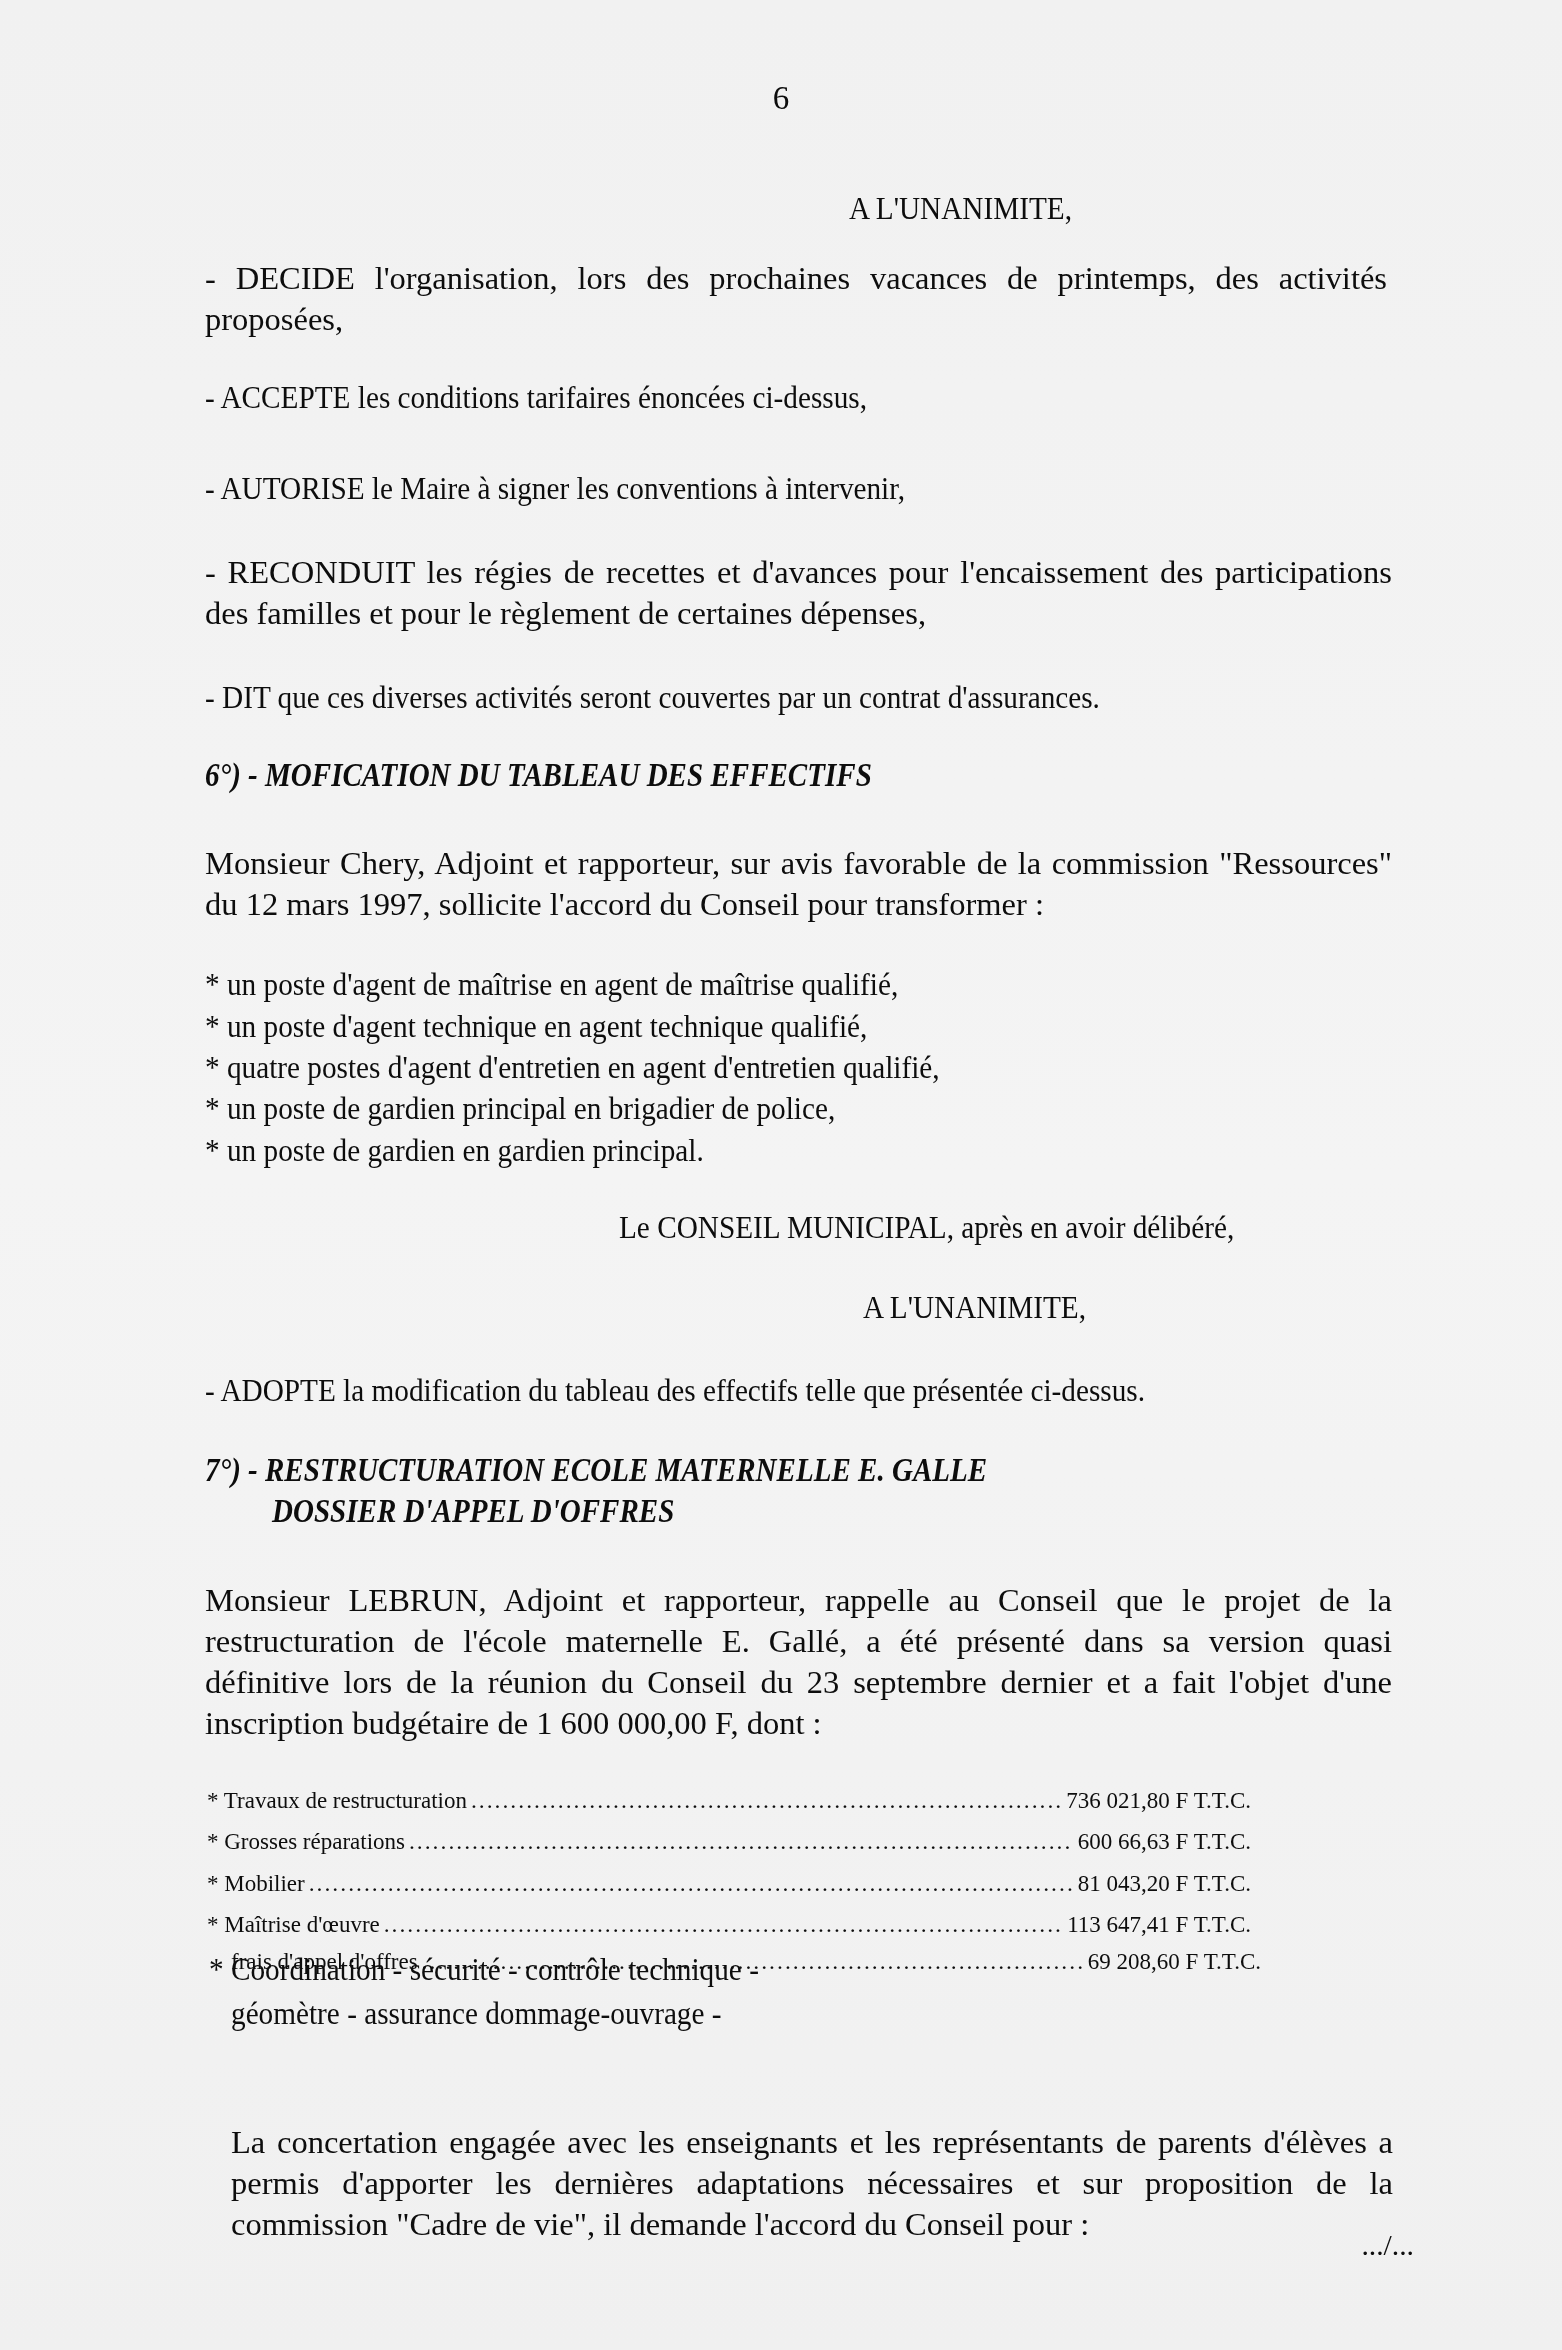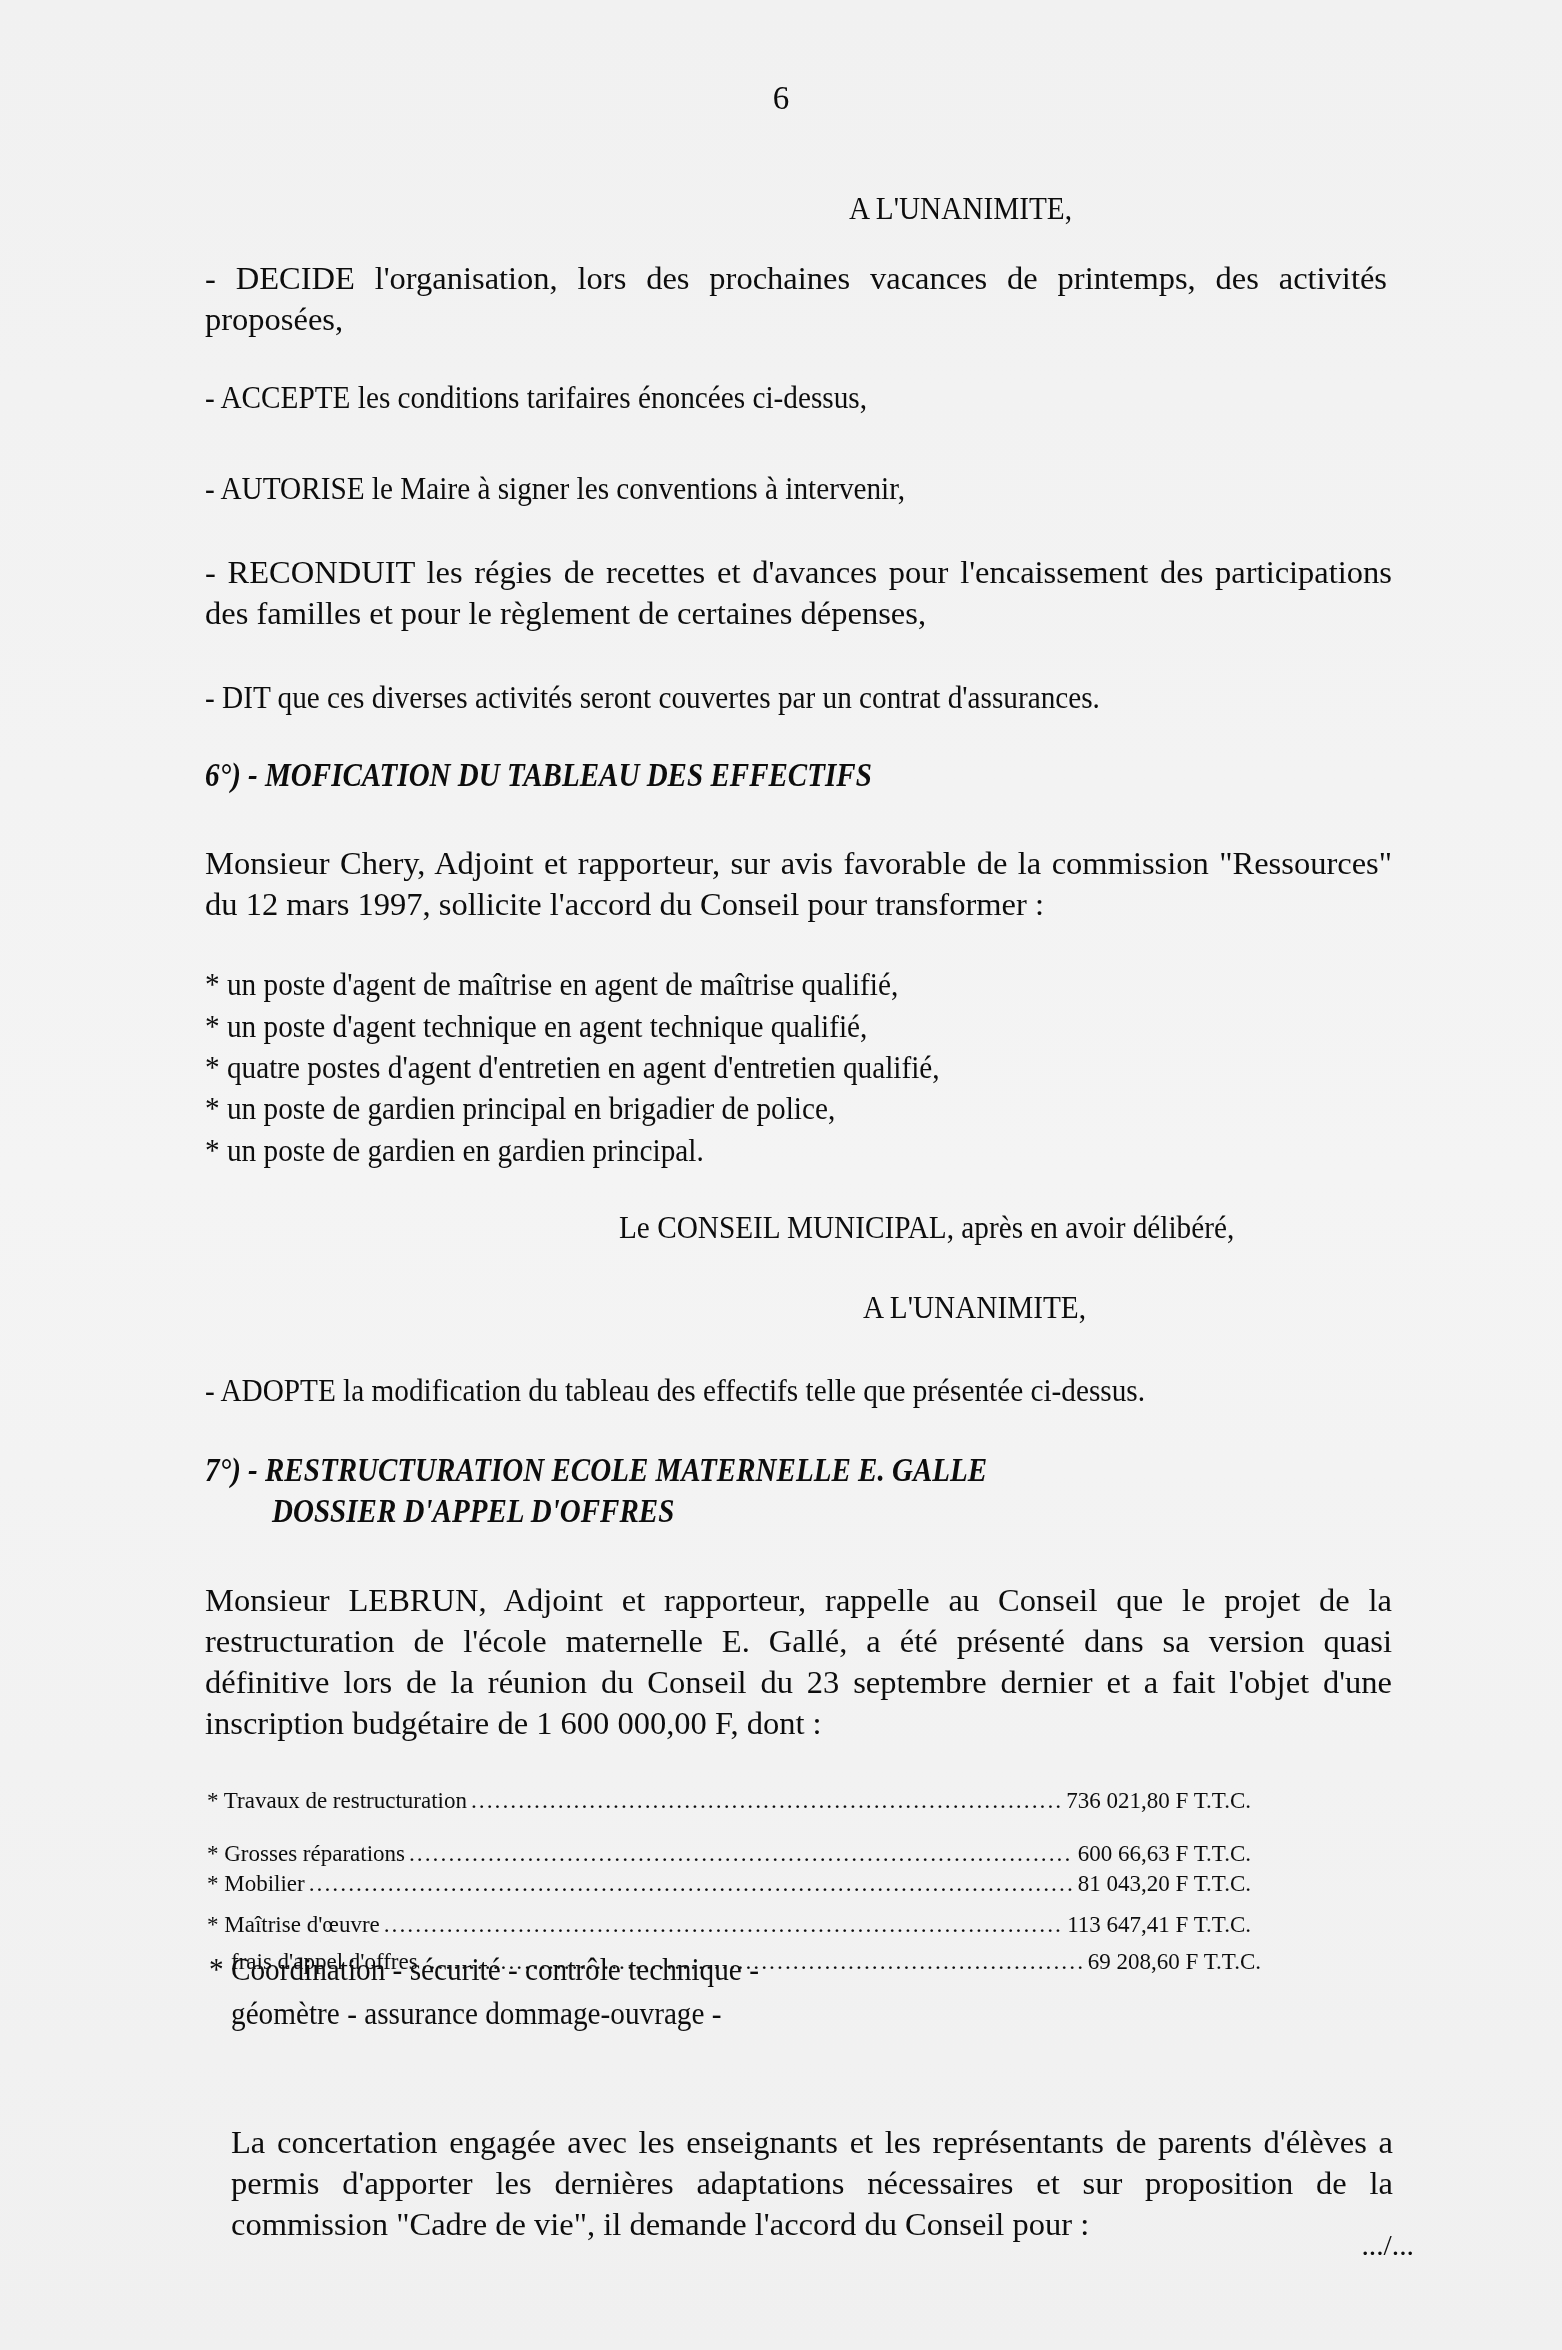--- a/index.html
+++ b/index.html
@@ -161,21 +161,21 @@
   </div>
   <div class="heading" style="left:272px; top:1491px;">DOSSIER D'APPEL D'OFFRES</div>
 
   <div class="para" style="top:1580px;">Monsieur LEBRUN, Adjoint et rapporteur, rappelle au Conseil que le projet de la restructuration de l'école maternelle E. Gallé, a été présenté dans sa version quasi définitive lors de la réunion du Conseil du 23 septembre dernier et a fait l'objet d'une inscription budgétaire de 1 600 000,00 F, dont :</div>
 
   <div class="budget-row" style="top:1779px;">
     <span class="label">* Travaux de restructuration</span>
     <span class="dots"></span>
     <span class="amount">736 021,80 F T.T.C.</span>
   </div>
-  <div class="budget-row" style="top:1820px;margin-top:12px;">
+  <div class="budget-row" style="top:1820px;">
     <span class="label">* Grosses réparations</span>
     <span class="dots"></span>
     <span class="amount">600 66,63 F T.T.C.</span>
   </div>
   <div class="budget-row" style="top:1862px;text-align:center;">
     <span class="label">* Mobilier</span>
     <span class="dots"></span>
     <span class="amount">81 043,20 F T.T.C.</span>
   </div>
   <div class="budget-row" style="top:1903px;">

